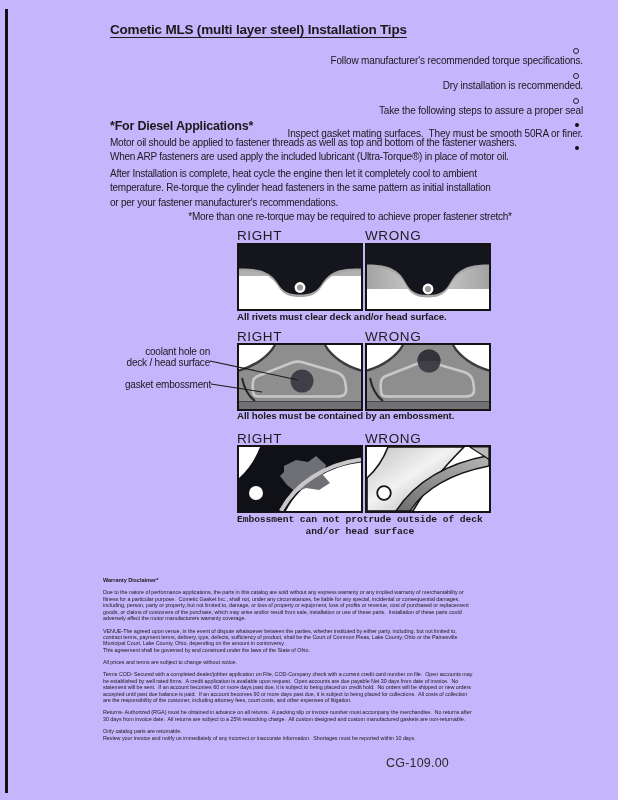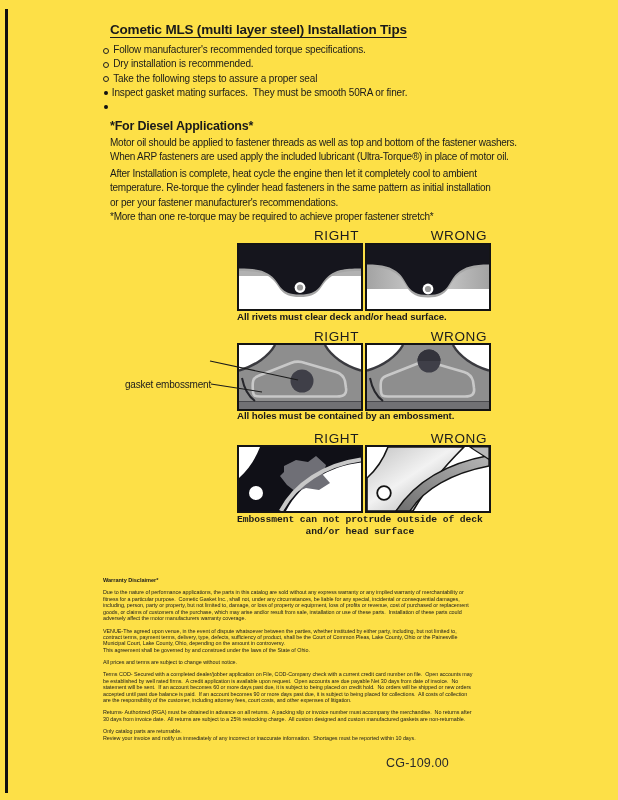--- a/index.html
+++ b/index.html
@@ -1,34 +1,34 @@
 <!DOCTYPE html>
 <html><head>
 <meta charset="utf-8">
 <style>
   html,body{margin:0;padding:0;background:#fff;}
-  #page{position:relative;width:618px;height:800px;background:#fde047;overflow:hidden;
+  #page{position:relative;width:618px;height:800px;background:#c4b5fd;overflow:hidden;
         font-family:"Liberation Sans","DejaVu Sans",sans-serif;color:#1a1a1a;}
   .abs{position:absolute;}
   .lines{white-space:pre-wrap;}
   
   .title{left:110px;top:22px;font-size:13.5px;font-weight:bold;letter-spacing:-0.2px;
          text-decoration:underline;text-underline-offset:3px;}
   
   .tips{left:103px;top:43px;font-size:10px;letter-spacing:-0.15px;line-height:14.3px;width:480px;}
-  .tiprow{display:flex;align-items:flex-start;}
+  .tiprow{display:flex;align-items:flex-end;flex-direction:column;}
   .tiprow.sub{margin-left:1px;}
   .mk{flex:0 0 auto;margin:4.6px 4px 0 0;width:4.2px;height:4.2px;border-radius:50%;}
   .mk.ring{border:1px solid #222;}
   .mk.disc{background:#111;margin-top:5px;width:3.8px;height:3.8px;}
   
   .h2{left:110px;top:119px;font-size:12.5px;font-weight:bold;letter-spacing:-0.2px;}
   .para{left:110px;font-size:10px;letter-spacing:-0.25px;line-height:14.3px;width:480px;}
   
-  .figlabel{width:122px;text-align:right;font-size:13.5px;letter-spacing:0.6px;color:#1c1c1c;}
+  .figlabel{width:122px;text-align:left;font-size:13.5px;letter-spacing:0.6px;color:#1c1c1c;}
   .panel{width:122px;height:64px;border:2px solid #141414;box-sizing:content-box;background:#fff;}
   .panel svg{display:block;width:122px;height:64px;}
   .figcap{font-size:9.7px;font-weight:bold;letter-spacing:-0.1px;line-height:11.5px;text-align:center;}
   .ptrlabel{font-size:10px;letter-spacing:-0.2px;text-align:right;line-height:11px;}
   
   .disc{left:103px;top:577px;width:424px;font-size:5.4px;line-height:6.45px;letter-spacing:-0.04px;color:#1b1b1b;}
   .disc .blk{margin:0 0 5.8px 0;}
   .disc .hd{font-weight:bold;font-size:5.6px;margin-bottom:6px;}
   
   .pcode{left:386px;top:756px;font-size:12.5px;letter-spacing:0.2px;color:#2b2b2b;}
@@ -64,21 +64,21 @@
       <span class="mk disc"></span>
     </div>
   </div>
 
   <div class="abs h2">*For Diesel Applications*</div>
   <div class="abs para lines" style="top:136px;">Motor oil should be applied to fastener threads as well as top and bottom of the fastener washers.
 When ARP fasteners are used apply the included lubricant (Ultra-Torque®) in place of motor oil.</div>
   <div class="abs para lines" style="top:167px;">After Installation is complete, heat cycle the engine then let it completely cool to ambient
 temperature. Re-torque the cylinder head fasteners in the same pattern as initial installation
 or per your fastener manufacturer's recommendations.</div>
-  <div class="abs para" style="top:210px;">*More than one re-torque may be required to achieve proper fastener stretch*</div>
+  <div class="abs para" style="top:210px;text-align:center;">*More than one re-torque may be required to achieve proper fastener stretch*</div>
 
   <div class="abs figlabel" style="left:237px;top:228px;">RIGHT</div>
   <div class="abs figlabel" style="left:365px;top:228px;">WRONG</div>
 
   <div class="abs panel" style="left:237px;top:243px;">
     <svg viewBox="0 0 122 64" preserveAspectRatio="none">
       <rect x="0" y="0" width="122" height="64" fill="#ffffff"></rect>
       <rect x="0" y="23.5" width="122" height="7.5" fill="#b1b1b1"></rect>
       <path d="M0,0 H122 V23.5 C104,23.5 97,25 89,31.5 C80,39 82,49.5 61,49.5 C40,49.5 42,39 33,31.5 C25,25 18,23.5 0,23.5 Z" transform="translate(0,2.4)" fill="#a6a6a6"></path>
       <path d="M0,0 H122 V23.5 C104,23.5 97,25 89,31.5 C80,39 82,49.5 61,49.5 C40,49.5 42,39 33,31.5 C25,25 18,23.5 0,23.5 Z" fill="#15151d"></path>
@@ -101,20 +101,22 @@
       <path d="M0,0 H122 V19.5 C106,19.5 98,21.5 90,28.5 C81,36.5 83,50 61,50 C39,50 41,36.5 32,28.5 C24,21.5 16,19.5 0,19.5 Z" fill="#15151d"></path>
       <circle cx="61" cy="44" r="5.4" fill="#ffffff"></circle>
       <circle cx="61" cy="44" r="3.1" fill="#9a9a9a"></circle>
     </svg>
   </div>
   <div class="abs figcap" style="left:237px;top:311px;">All rivets must clear deck and/or head surface.</div>
 
   <div class="abs figlabel" style="left:237px;top:329px;">RIGHT</div>
   <div class="abs figlabel" style="left:365px;top:329px;">WRONG</div>
 
+  <div class="abs ptrlabel lines" style="left:100px;top:346px;width:110px;">coolant hole on
+deck / head surface</div>
   <div class="abs ptrlabel" style="left:100px;top:379px;width:111px;">gasket embossment</div>
 
   <div class="abs panel" style="left:237px;top:343px;">
     <svg viewBox="0 0 122 64" preserveAspectRatio="none">
       <rect x="0" y="0" width="122" height="64" fill="#8e8e8e"></rect>
       <rect x="0" y="57" width="122" height="7" fill="#717174"></rect>
       <line x1="0" y1="56.5" x2="122" y2="56.5" stroke="#4a4a4e" stroke-width="1"></line>
       <path d="M0,0 L36,0 C30,11 16,21 0,25.5 Z" fill="#ffffff"></path>
       <path d="M36,0 C30,11 16,21 0,25.5" fill="none" stroke="#3a3a3f" stroke-width="2.4"></path>
       <path d="M122,0 L86,0 C92,11 106,21 122,25.5 Z" fill="#ffffff"></path>

